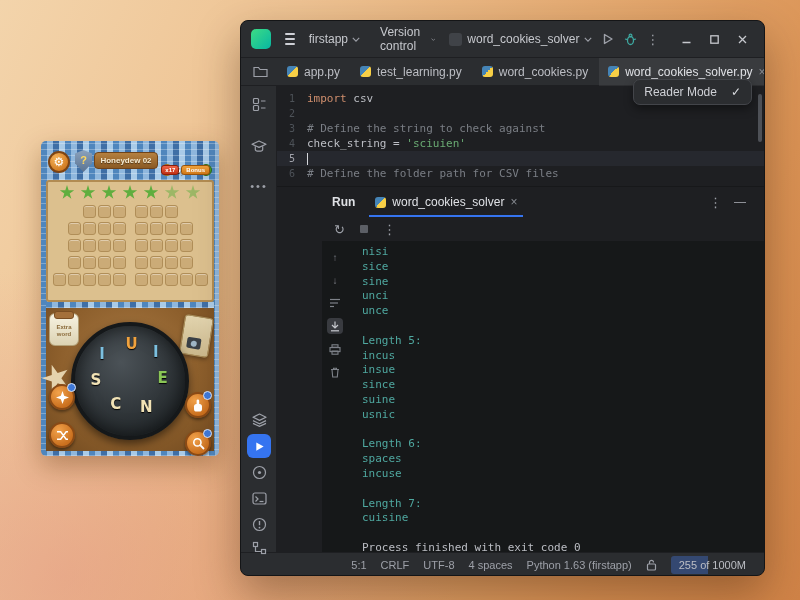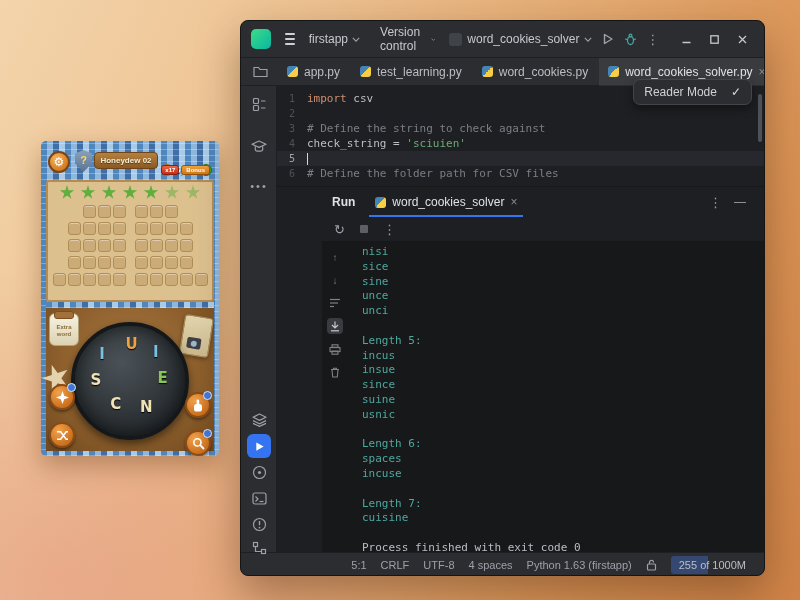--- a/index.html
+++ b/index.html
@@ -563,22 +563,22 @@
               <span class="mini-ic">
                 <svg width="10" height="11" viewBox="0 0 10 11">
                   <path d="M1 2.5 h8 M3.5 2.5 v-1.2 h3 v1.2 M2 2.5 l0.7 7.5 h4.6 l0.7 -7.5" fill="none" stroke="#7e8289" stroke-width="1.1"></path>
                 </svg>
               </span>
             </div>
             <div class="console-out" id="console-output">
                 <div class="cline out">nisi</div>
                 <div class="cline out">sice</div>
                 <div class="cline out">sine</div>
+                <div class="cline out">unci</div>
                 <div class="cline out">unce</div>
-                <div class="cline out">unci</div>
                 <div class="cline blank"> </div>
                 <div class="cline out">Length 5:</div>
                 <div class="cline out">incus</div>
                 <div class="cline out">insue</div>
                 <div class="cline out">since</div>
                 <div class="cline out">suine</div>
                 <div class="cline out">usnic</div>
                 <div class="cline blank"> </div>
                 <div class="cline out">Length 6:</div>
                 <div class="cline out">spaces</div>

